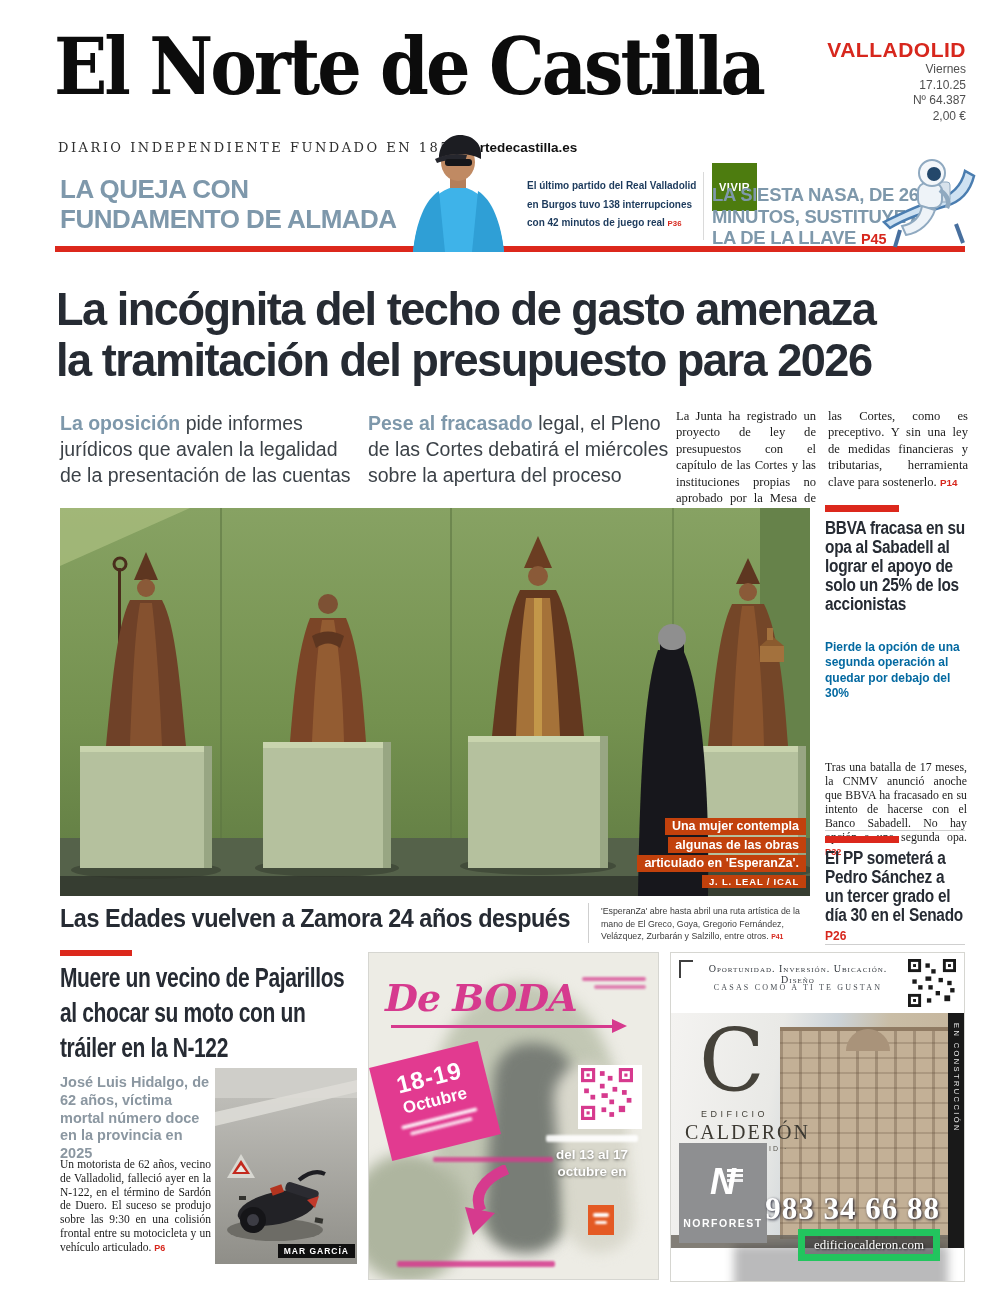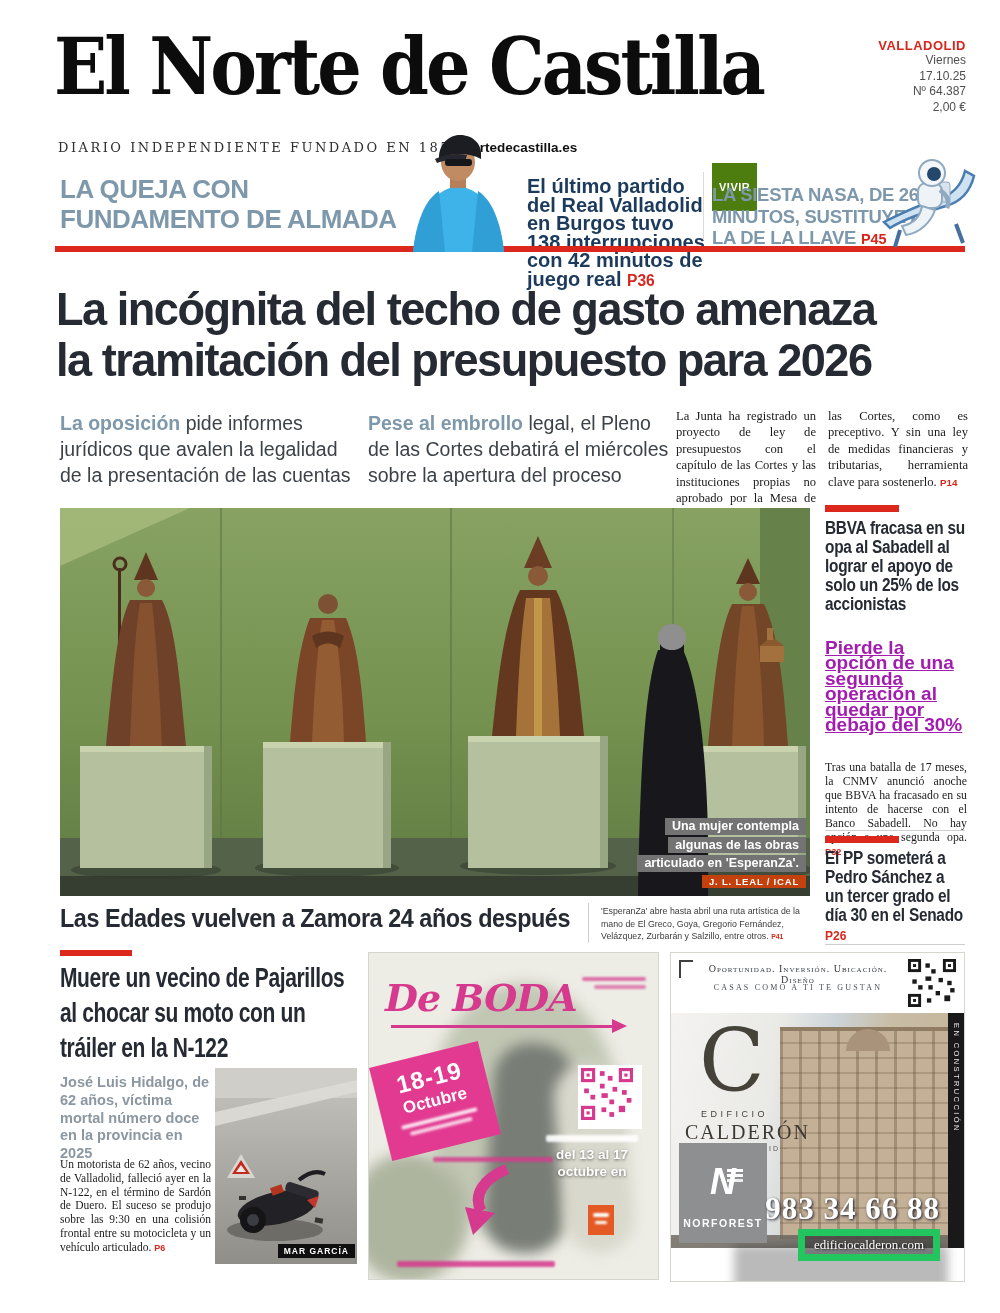--- a/index.html
+++ b/index.html
@@ -11,28 +11,28 @@
   .hairline{background:#cfcfcf;}
   .ph-bar{border-radius:2px;filter:blur(1px);}
 
   
   #masthead-title{left:54px;top:26px;width:800px;font-family:"DejaVu Serif",serif;font-weight:700;
         font-size:70px;line-height:1.05;letter-spacing:-3px;color:#0c0c0c;
         transform:scaleY(1.12);transform-origin:left top;white-space:nowrap;}
   #masthead-tagline{left:58px;top:140px;font-family:"DejaVu Serif",serif;font-size:13px;letter-spacing:2.5px;color:#2e2e2e;}
   #masthead-site{left:452px;top:140px;font-size:13.5px;font-weight:800;color:#111;}
   #edition-block{right:34px;top:38px;text-align:right;}
-  #edition-city{font-size:13px;font-weight:800;color:#d7271d;letter-spacing:.5px;}
+  #edition-city{font-size:21px;font-weight:800;color:#d7271d;letter-spacing:.5px;}
   .meta-line{font-size:12px;color:#4f4f4f;line-height:15.5px;}
   #runner{left:395px;top:126px;width:127px;height:126px;z-index:3;}
 
   
   #teaser-left{left:60px;top:174px;width:345px;font-size:26px;line-height:30px;font-weight:700;
         color:#7e98ab;letter-spacing:-0.5px;}
-  #teaser-mid{left:527px;top:177px;width:182px;font-size:20px;line-height:18.5px;font-weight:700;color:#1c3a5c;}
+  #teaser-mid{left:527px;top:177px;width:182px;font-size:10px;line-height:18.5px;font-weight:700;color:#1c3a5c;}
   #teaser-divider{left:703px;top:172px;width:1px;height:68px;background:#dadada;}
   #vivir-tag{left:712px;top:163px;background:#4d7c0f;color:#fff;font-size:11px;font-weight:800;
         padding:18px 7px;letter-spacing:.5px;}
   #teaser-right{left:712px;top:184px;width:225px;font-size:18.5px;line-height:21.5px;font-weight:800;
         color:#7e98ab;letter-spacing:-0.3px;z-index:2;}
   #astronaut{left:876px;top:148px;width:106px;height:102px;z-index:3;}
   #red-rule{left:55px;top:246px;width:910px;height:6px;background:#dc281c;z-index:2;}
 
   
   #main-headline{left:56px;top:284px;width:940px;font-weight:800;color:#262b33;
@@ -40,37 +40,37 @@
   .subhead{font-size:19.5px;line-height:26px;color:#3c4248;font-weight:400;}
   .subhead .lead-in{color:#7e98ab;font-weight:700;}
   #subhead1{left:60px;top:410px;width:296px;}
   #subhead2{left:368px;top:410px;width:306px;}
   #lead-body{left:676px;top:408px;width:292px;height:102px;column-count:2;column-gap:12px;
         font-size:12.6px;line-height:16.4px;text-align:justify;color:#1b1b1b;}
 
   
   #main-photo{left:60px;top:508px;width:750px;height:388px;overflow:hidden;}
   #photo-caption{position:absolute;right:4px;bottom:8px;text-align:right;line-height:1.0;}
-  #photo-caption .cap-line{display:inline-block;background:#737373;color:#fff;font-size:12.5px;
+  #photo-caption .cap-line{display:inline-block;background:#c2410c;color:#fff;font-size:12.5px;
         font-weight:600;padding:2px 7px;margin-top:2px;}
   #photo-caption .cap-credit{display:inline-block;background:#c2410c;color:#fff;font-size:9.5px;
         font-weight:800;letter-spacing:.8px;padding:2px 7px;margin-top:2px;}
 
   
   #cap-head{left:60px;top:903px;width:580px;font-size:26px;font-weight:800;color:#262b33;
         letter-spacing:-0.5px;transform:scaleX(.9);transform-origin:left top;white-space:nowrap;}
   #cap-divider{left:588px;top:903px;width:1px;height:40px;background:#cfcfcf;}
   #cap-dek{left:601px;top:905px;width:212px;font-size:8.8px;line-height:12.6px;color:#3b3b3b;}
 
   
   #sb-red1{left:825px;top:505px;width:74px;height:7px;background:#dc281c;}
   .sb-head{font-weight:800;color:#262b33;font-size:17.5px;line-height:19px;letter-spacing:-0.3px;
         transform:scaleX(.88);transform-origin:left top;width:160px;}
   #sb-h1{left:825px;top:519px;}
-  #sb-sub{left:825px;top:640px;width:145px;font-size:19px;line-height:15.4px;font-weight:600;color:#a21caf;text-decoration:underline;}
+  #sb-sub{left:825px;top:640px;width:145px;font-size:12px;line-height:15.4px;font-weight:600;color:#0369a1;}
   #sb-body{left:825px;top:724px;width:142px;font-size:11.8px;line-height:14px;text-align:justify;color:#1b1b1b;margin-top:36px;}
   #sb-div{left:825px;top:830px;width:140px;height:1px;}
   #sb-red2{left:825px;top:836px;width:74px;height:7px;background:#dc281c;}
   #sb-h2{left:825px;top:849px;}
   #sb-bottomline{left:825px;top:944px;width:140px;height:1px;}
 
   
   #bt-redtag{left:60px;top:950px;width:72px;height:6px;background:#dc281c;}
   #bt-head{left:60px;top:960px;width:400px;font-size:28px;line-height:35px;font-weight:800;color:#262b33;
         letter-spacing:-0.5px;transform:scaleX(.75);transform-origin:left top;}
@@ -203,21 +203,21 @@
 
   <div id="main-headline" class="abs">
     <div>La incógnita del techo de gasto amenaza</div>
     <div>la tramitación del presupuesto para 2026</div>
   </div>
 
   <div id="subhead1" class="abs subhead">
     <span class="lead-in">La oposición</span><span> pide informes jurídicos que avalen la legalidad de la presentación de las cuentas</span>
   </div>
   <div id="subhead2" class="abs subhead">
-    <span class="lead-in">Pese al embrollo</span><span> legal, el Pleno de las Cortes debatirá el miércoles sobre la apertura del proceso</span>
+    <span class="lead-in">Pese al fracasado</span><span> legal, el Pleno de las Cortes debatirá el miércoles sobre la apertura del proceso</span>
   </div>
 
   <div id="lead-body" class="abs serif">
     <span>La Junta ha registrado un proyecto de ley de presupuestos con el capítulo de las Cortes y las instituciones propias no aprobado por la Mesa de las Cortes, como es preceptivo. Y sin una ley de medidas financieras y tributarias, herramienta clave para sostenerlo. </span><span class="pg">P14</span>
   </div>
 
   <div id="main-photo" class="abs">
     <svg viewBox="0 0 750 388" width="750" height="388" preserveAspectRatio="none">
       <defs>
         <linearGradient id="wall" x1="0" y1="0" x2="0" y2="1">

